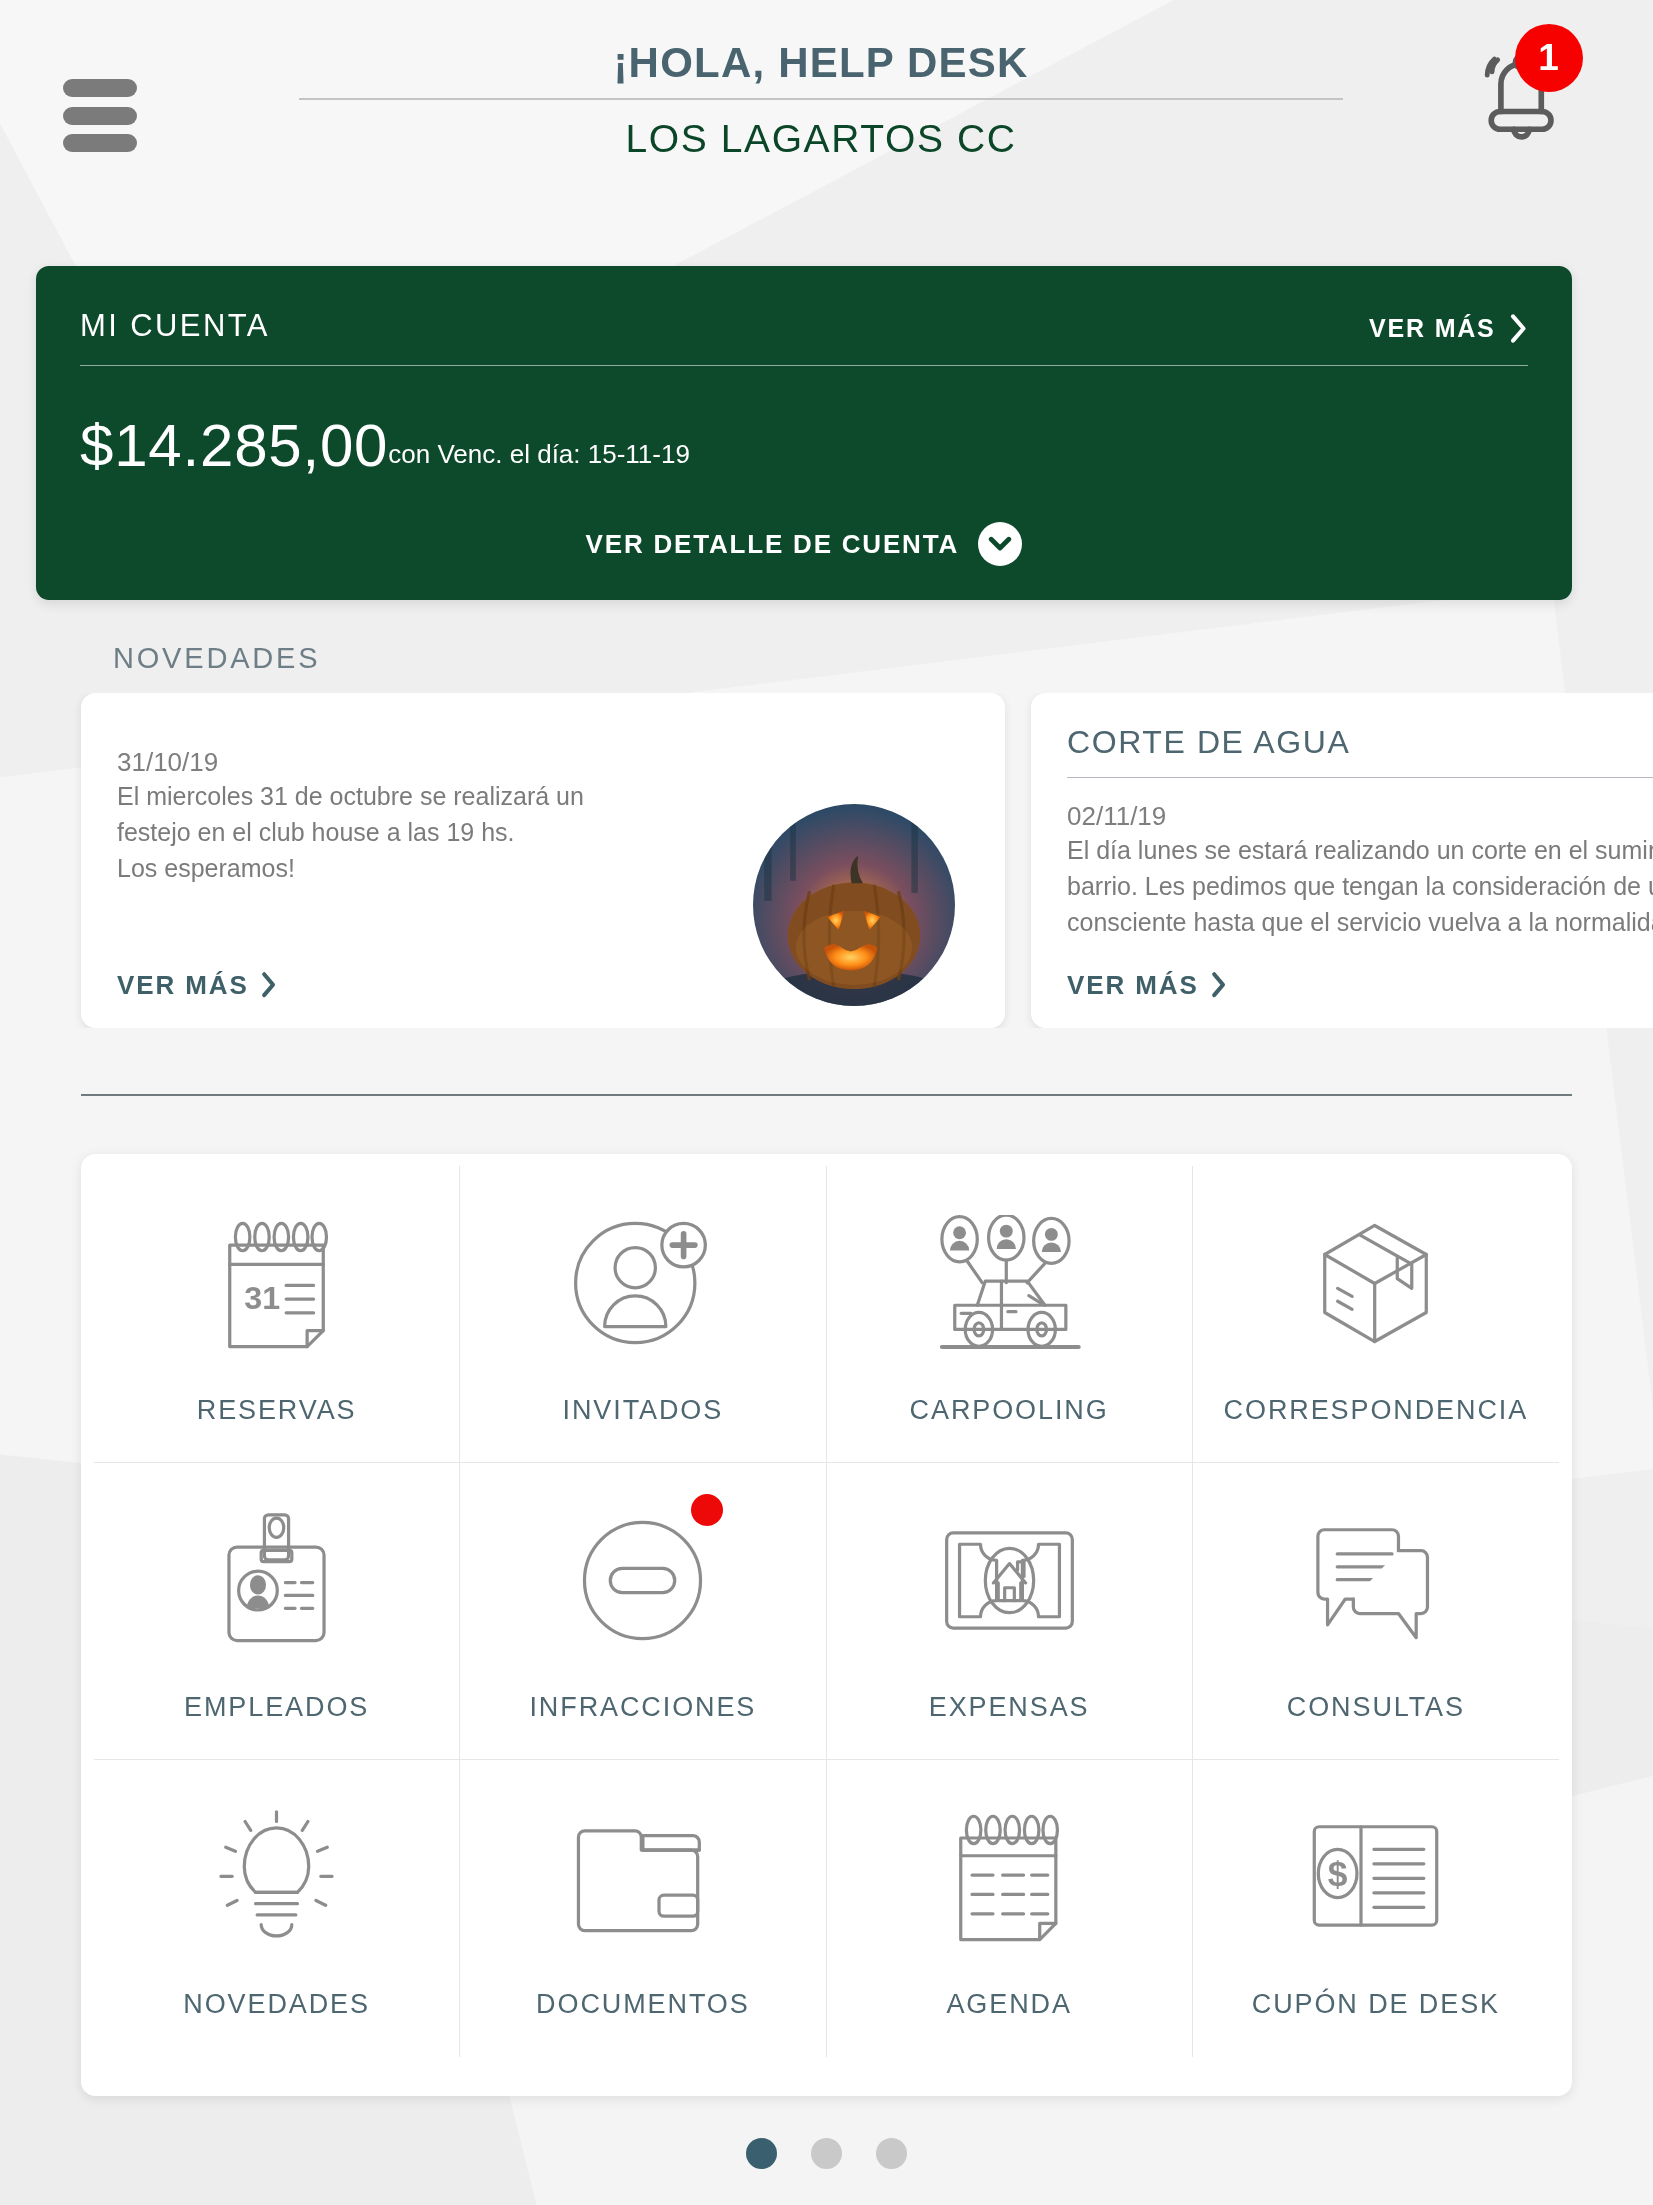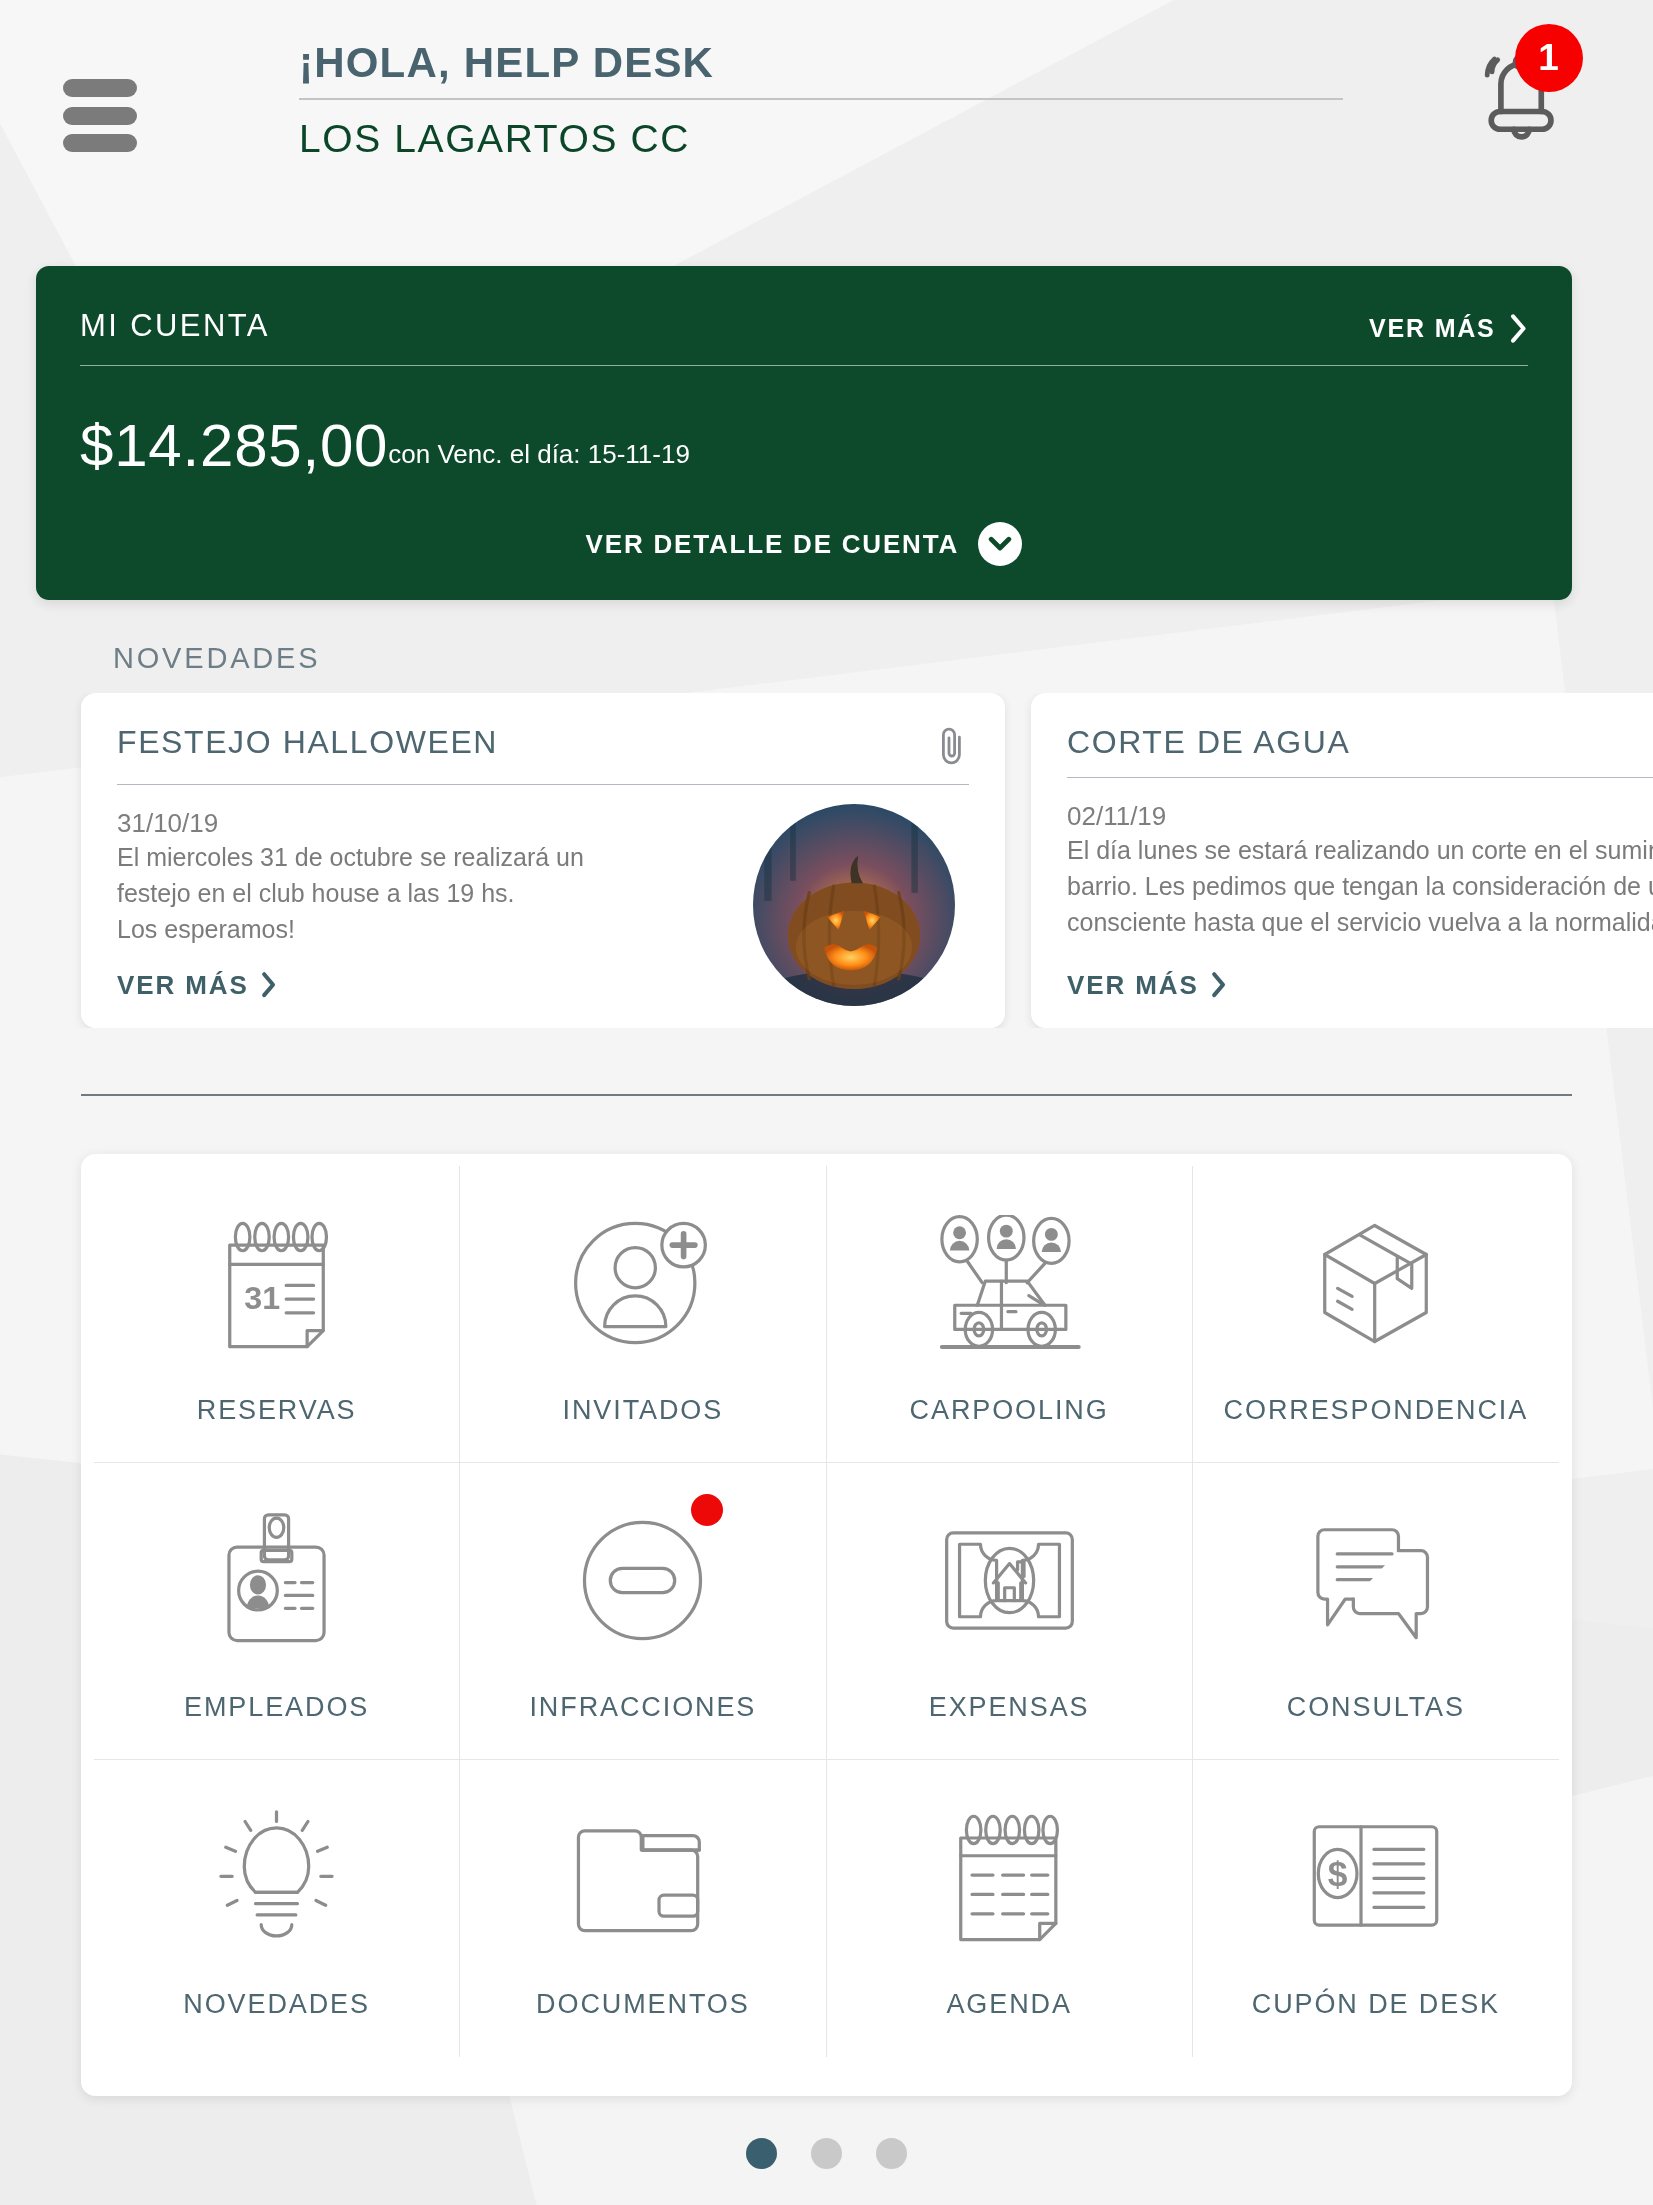--- a/index.html
+++ b/index.html
@@ -80,21 +80,21 @@
     display: block;
     height: 18px;
     border-radius: 9px;
     background: #7b7b7b;
   }
   .header-titles {
     position: absolute;
     left: 299px;
     right: 310px;
     top: 37px;
-    text-align: left;
+    text-align: center;
   }
   .greeting {
     font-size: 42px;
     font-weight: 600;
     letter-spacing: 1.2px;
     color: #49646f;
     line-height: 1.22;
   }
   .title-rule {
     height: 2.4px;
@@ -410,26 +410,20 @@
           </svg>
       </span>
     </div>
   </div>
 
   <div class="novedades-heading">NOVEDADES</div>
 
   <div class="news-strip">
 
     <div class="news-card">
-      <div class="news-head">
-        <div class="news-title">FESTEJO HALLOWEEN</div>
-        <svg width="32" height="44" viewBox="0 0 40 54" fill="none" stroke="#8b8b93" stroke-width="3.5" stroke-linecap="round" stroke-linejoin="round">
-          <path d="M28 16 V38 a10 10 0 0 1-20 0 V13 a7 7 0 0 1 14 0 V36 a3.5 3.5 0 0 1-7 0 V17"></path>
-        </svg>
-      </div>
       <div class="news-date">31/10/19</div>
       <div class="news-body" style="white-space:pre-line">El miercoles 31 de octubre se realizará un festejo en el club house a las 19 hs.
 Los esperamos!</div>
       <div class="news-more">
         <span>VER MÁS</span>
         <svg width="18" height="27.4" viewBox="0 0 22 34" fill="none" stroke="#3f6068" stroke-width="5" stroke-linecap="round" stroke-linejoin="round">
             <path d="M5 4 L16 17 L5 30"></path>
           </svg>
       </div>
 

